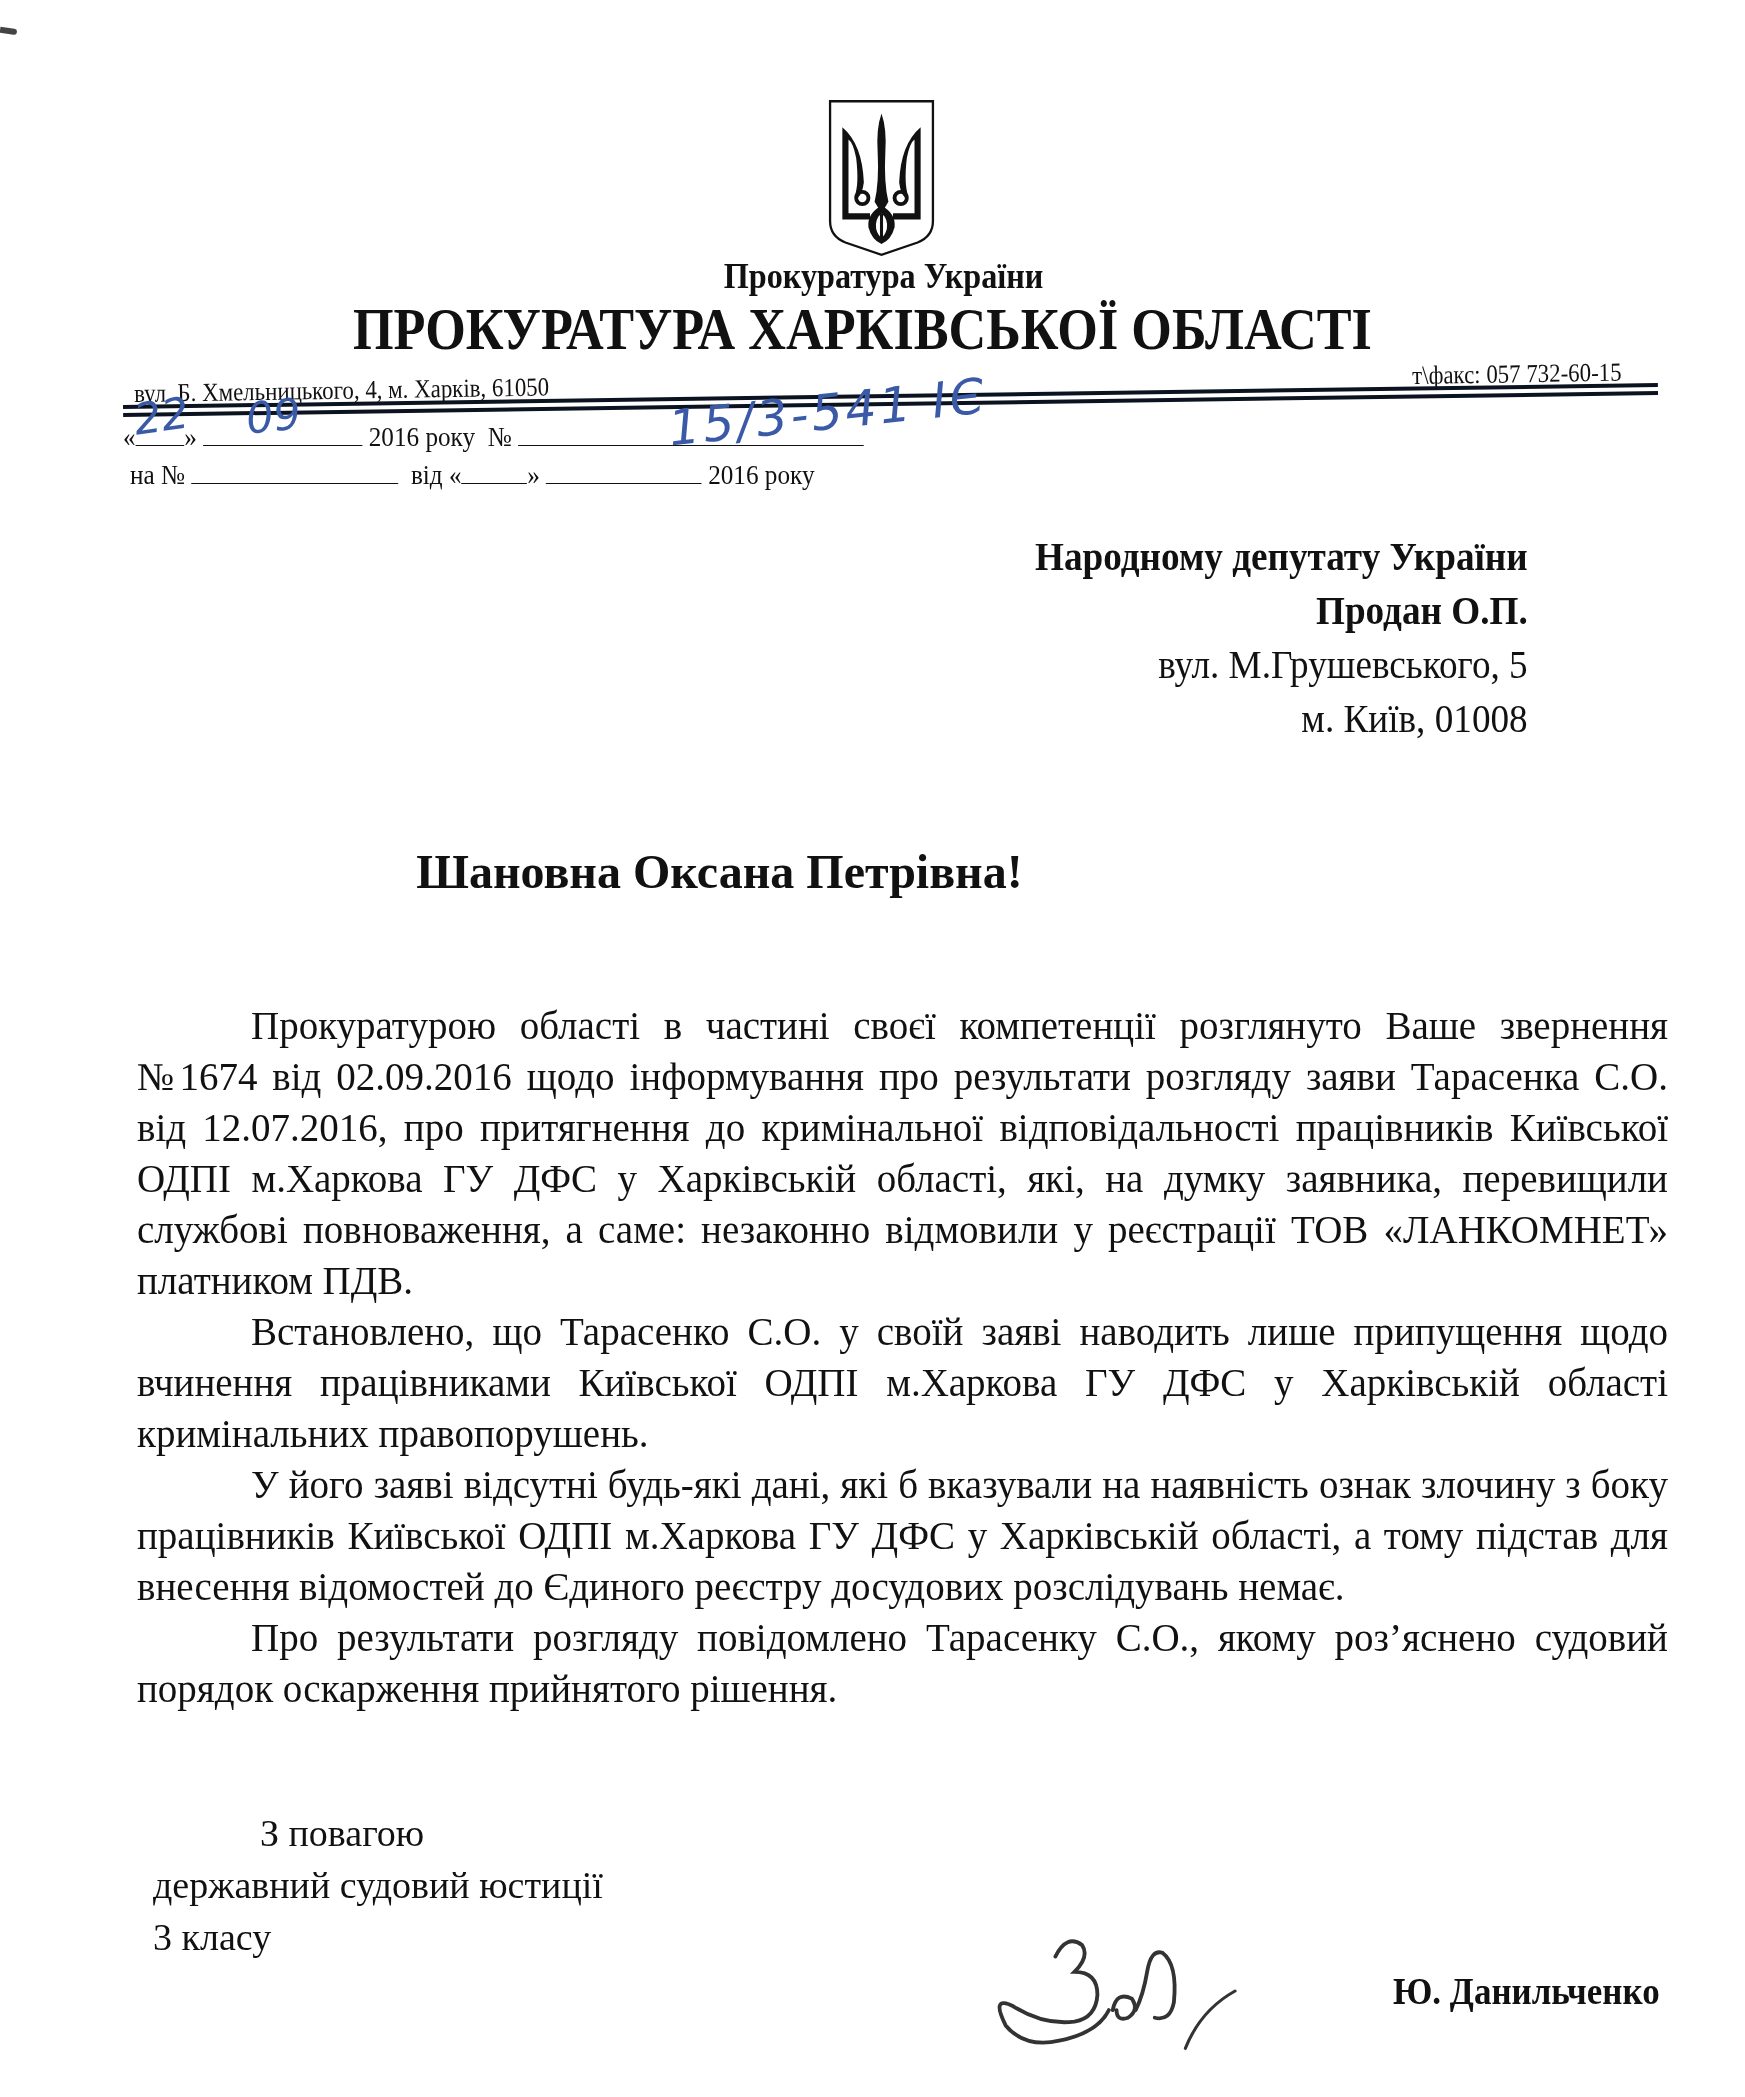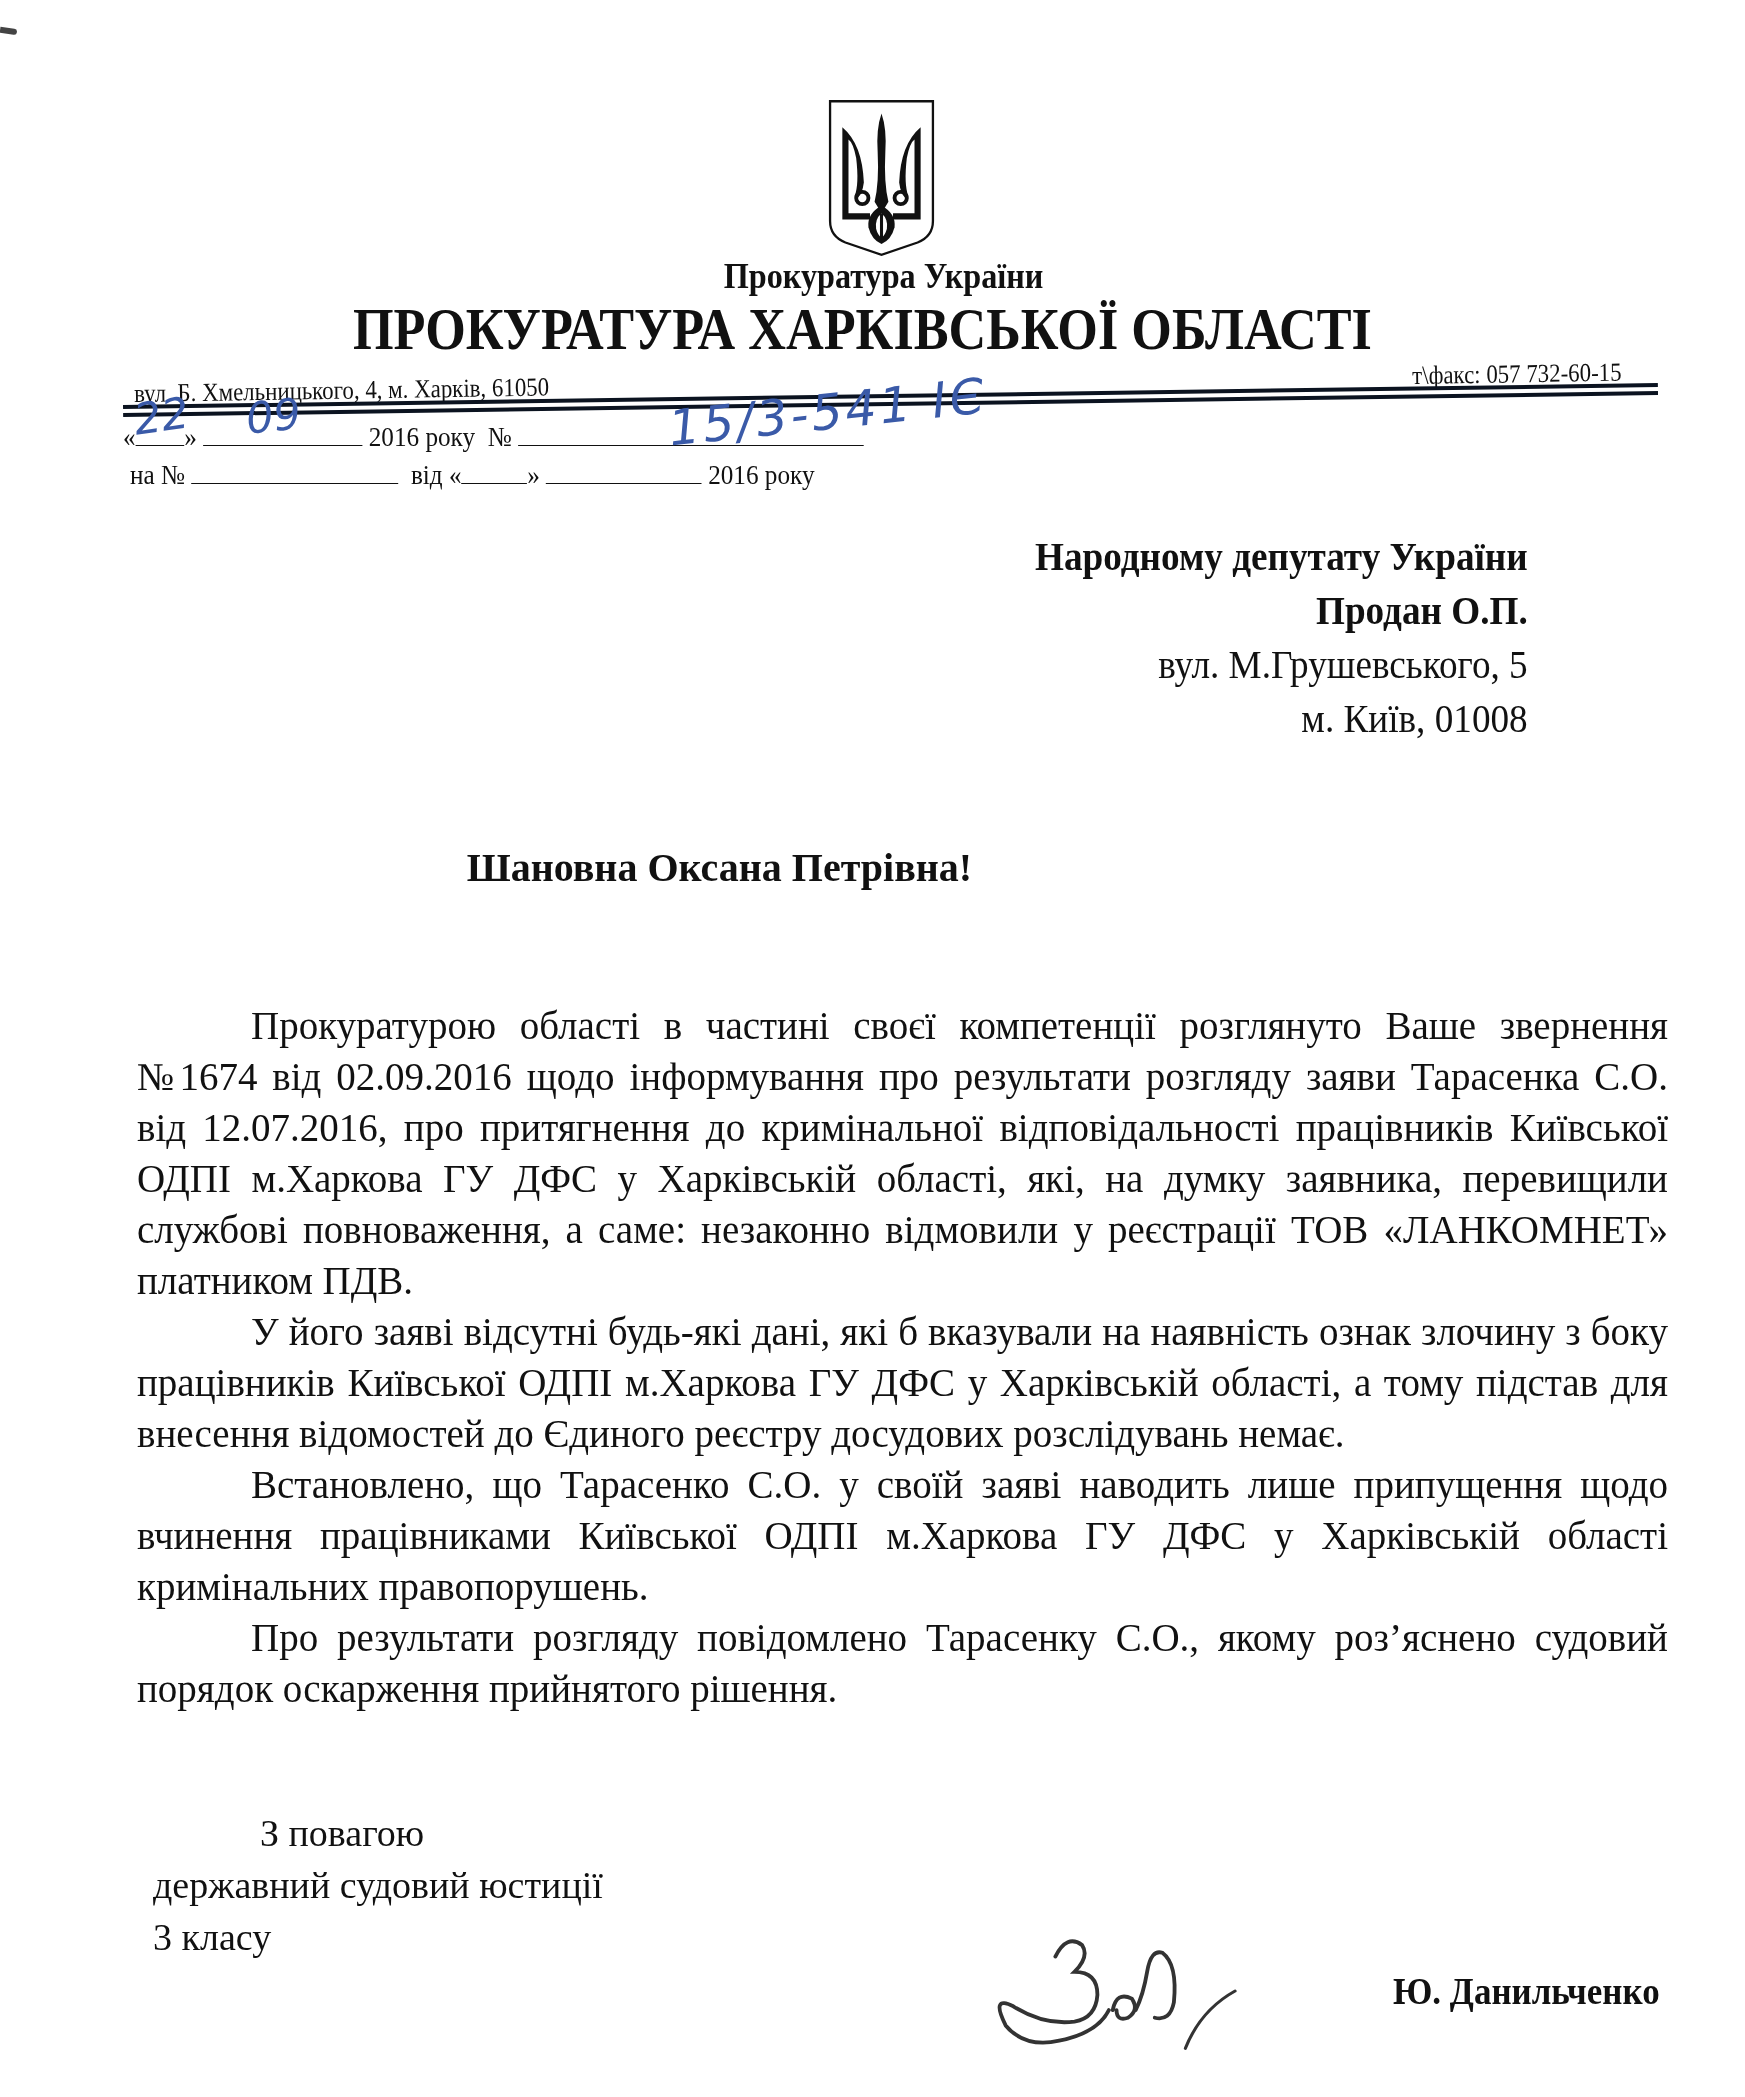--- a/index.html
+++ b/index.html
@@ -134,21 +134,21 @@
     .recipient .bold { font-weight: bold; transform: scaleX(0.93); transform-origin: left top; white-space: nowrap; }
     .recipient .reg { font-weight: normal; transform: scaleX(0.93); transform-origin: left top; white-space: nowrap; }
 
     .salutation {
       position: absolute;
       left: 0;
       width: 1401px;
       top: 844px;
       text-align: center;
       font-weight: bold;
-      font-size: 40px;
+      font-size: 48px;
       padding-left: 38px;
       box-sizing: border-box;
     }
 
     .body-text {
       position: absolute;
       left: 137px;
       top: 1000px;
       width: 1531px;
       font-size: 39px;
@@ -242,22 +242,22 @@
   <div class="bold">Народному депутату України</div>
   <div class="bold">Продан О.П.</div>
   <div class="reg">вул. М.Грушевського, 5</div>
   <div class="reg">м. Київ, 01008</div>
 </div>
 
 <div class="salutation">Шановна Оксана Петрівна!</div>
 
 <div class="body-text">
   <p>Прокуратурою області в частині своєї компетенції розглянуто Ваше звернення №1674 від 02.09.2016 щодо інформування про результати розгляду заяви Тарасенка С.О. від 12.07.2016, про притягнення до кримінальної відповідальності працівників Київської ОДПІ м.Харкова ГУ ДФС у Харківській області, які, на думку заявника, перевищили службові повноваження, а саме: незаконно відмовили у реєстрації ТОВ «ЛАНКОМНЕТ» платником ПДВ.</p>
+  <p>Встановлено, що Тарасенко С.О. у своїй заяві наводить лише припущення щодо вчинення працівниками Київської ОДПІ м.Харкова ГУ ДФС у Харківській області кримінальних правопорушень.</p>
   <p>У його заяві відсутні будь-які дані, які б вказували на наявність ознак злочину з боку працівників Київської ОДПІ м.Харкова ГУ ДФС у Харківській області, а тому підстав для внесення відомостей до Єдиного реєстру досудових розслідувань немає.</p>
-  <p>Встановлено, що Тарасенко С.О. у своїй заяві наводить лише припущення щодо вчинення працівниками Київської ОДПІ м.Харкова ГУ ДФС у Харківській області кримінальних правопорушень.</p>
   <p>Про результати розгляду повідомлено Тарасенку С.О., якому роз’яснено судовий порядок оскарження прийнятого рішення.</p>
 </div>
 
 <div class="closing">
   <div class="indent">З повагою</div>
   <div>державний судовий юстиції</div>
   <div>3 класу</div>
 </div>
 
 <svg class="signature" viewBox="0 0 380 170">

